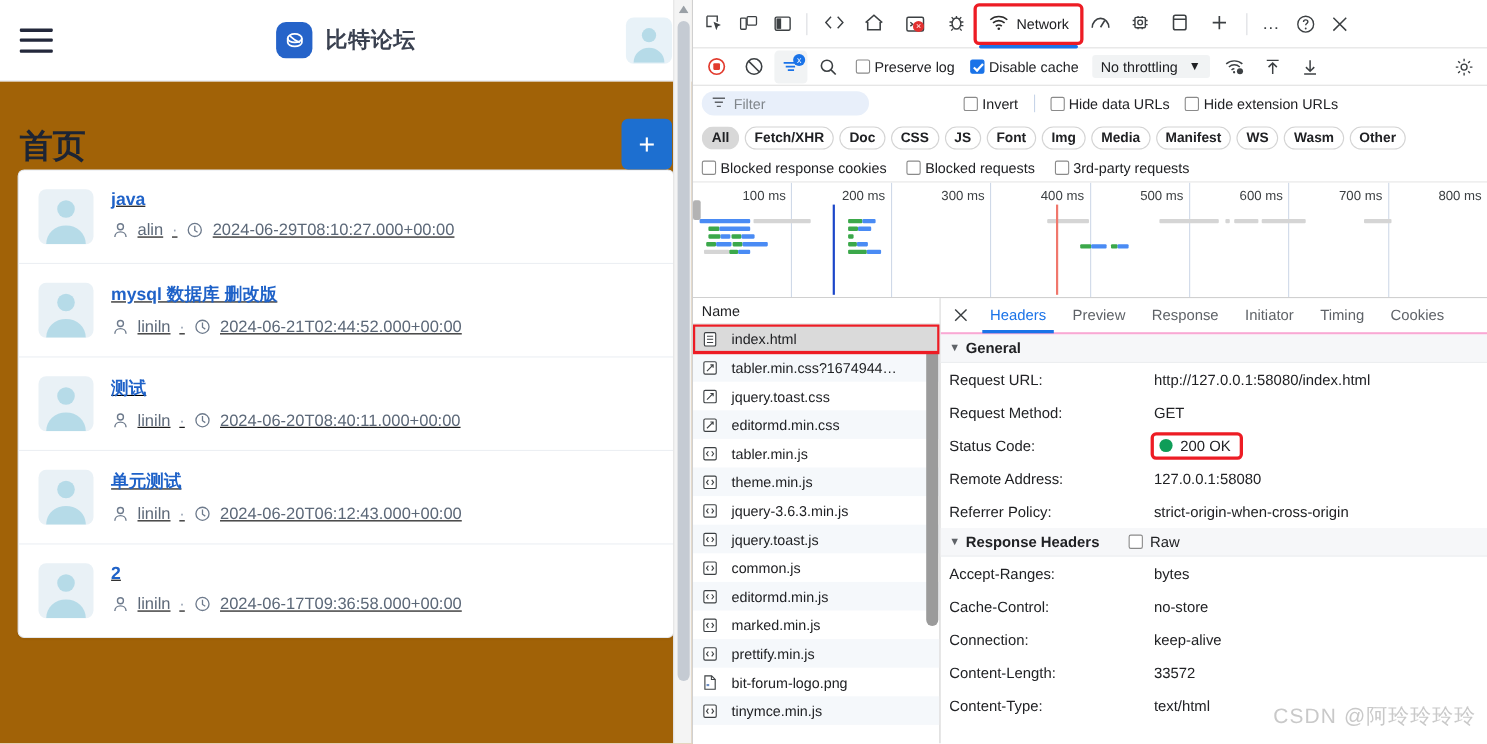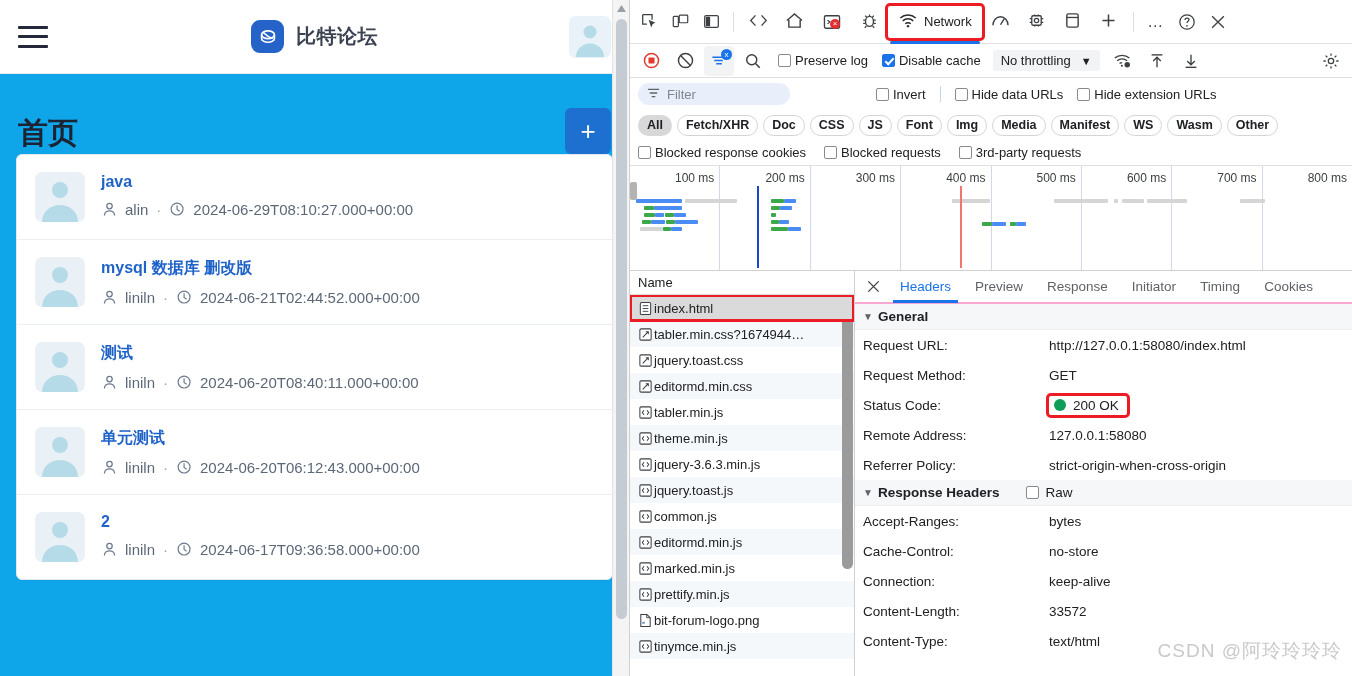--- a/index.html
+++ b/index.html
@@ -7,21 +7,21 @@
     width: 1352px; height: 676px;
     font-family: "Liberation Sans", sans-serif;
     overflow: hidden;
     background: #ffffff;
   }
   #root { position: relative; width: 1352px; height: 676px; display: flex; }
 
   
   #page-pane {
     width: 630px; height: 676px; position: relative;
-    background: #0ea5e9; overflow: hidden;
+    background: #a16207; overflow: hidden;
     border-right: 1px solid #d0d0d0;
   }
   .page-header {
     height: 74px; background: #fff; display: flex; align-items: center;
     padding: 0 18px; border-bottom: 1px solid #e6e9ef; position: relative;
   }
   .hamburger { width: 30px; height: 22px; display: flex; flex-direction: column;
     justify-content: space-between; cursor: pointer; }
   .hamburger span { display: block; height: 3px; background: #23283b; border-radius: 1px; }
   .brand { position: absolute; left: 0; right: 0; display: flex; justify-content: center;
@@ -36,21 +36,21 @@
 
   .page-body { padding: 0 16px; }
   .page-title-row { display: flex; align-items: flex-end; height: 80px; padding: 0 2px; }
   .page-title { font-size: 30px; font-weight: bold; color: #1c2434; }
   .add-btn { margin-left: auto; width: 46px; height: 46px; border-radius: 6px;
     background: #1d6fd0; color: #fff; font-size: 26px; font-weight: 300;
     display: flex; align-items: center; justify-content: center; cursor: pointer;
     border: none; line-height: 1; }
 
   .post-card { background: #fff; border: 1px solid #e4e8ee; border-radius: 6px;
-    box-shadow: 0 1px 1px rgba(20,30,60,.04); }
+    box-shadow: 0 1px 1px rgba(20,30,60,.04); text-decoration: underline; }
   .post-item { display: flex; gap: 16px; padding: 17px 20px 17px 18px;
     border-bottom: 1px solid #eceff3; cursor: pointer; }
   .post-item:last-child { border-bottom: none; }
   .post-avatar { flex: 0 0 auto; width: 50px; height: 50px; border-radius: 7px;
     background: #e9f1f6; overflow: hidden; display: flex; align-items: flex-end;
     justify-content: center; }
   .post-main { flex: 1 1 auto; min-width: 0; padding-top: 1px; }
   .post-title { color: #1f62c8; font-size: 16px; font-weight: bold; margin-bottom: 10px; }
   .post-meta { display: flex; align-items: center; gap: 7px; color: #6d7a8c; font-size: 15px; }
   .post-meta .dot { color: #97a2b2; font-size: 15px; padding: 0 1px; }
@@ -132,21 +132,21 @@
   .ov-handle { position: absolute; left: 0; top: 16px; width: 7px; height: 18px;
     background: #b3b3b3; border-radius: 2px; }
 
   
   .dt-split { flex: 1 1 auto; display: flex; min-height: 0; }
   .req-pane { width: 225px; flex: 0 0 auto; border-right: 1px solid #d0d0d0;
     display: flex; flex-direction: column; position: relative; background: #fff; }
   .req-head { height: 24px; display: flex; align-items: center; padding: 0 8px;
     border-bottom: 1px solid #e0e0e0; font-size: 13px; color: #202124; background: #fff; }
   .req-list { flex: 1 1 auto; overflow: hidden; }
-  .req-row { height: 26px; display: flex; align-items: center; gap: 1px; padding: 0 8px;
+  .req-row { height: 26px; display: flex; align-items: center; gap: 12px; padding: 0 8px;
     font-size: 13px; color: #202124; cursor: pointer; white-space: nowrap; }
   .req-row:nth-child(even) { background: #f5f8fb; }
   .req-row.sel { background: #dadada; }
   .req-row.hl { outline: 3px solid #ed1c24; outline-offset: -2px; position: relative; z-index: 2; }
   .fico { width: 15px; height: 15px; flex: 0 0 auto; }
   .fico svg { display: block; }
   .req-scroll { position: absolute; right: 1px; top: 24px; width: 11px; bottom: 0; }
   .req-scroll .up { display: flex; justify-content: center; padding-top: 1px; }
   .req-scroll .thumb { position: absolute; top: 14px; left: 0; width: 11px; height: 260px;
     background: #9b9b9b; border-radius: 6px; }

